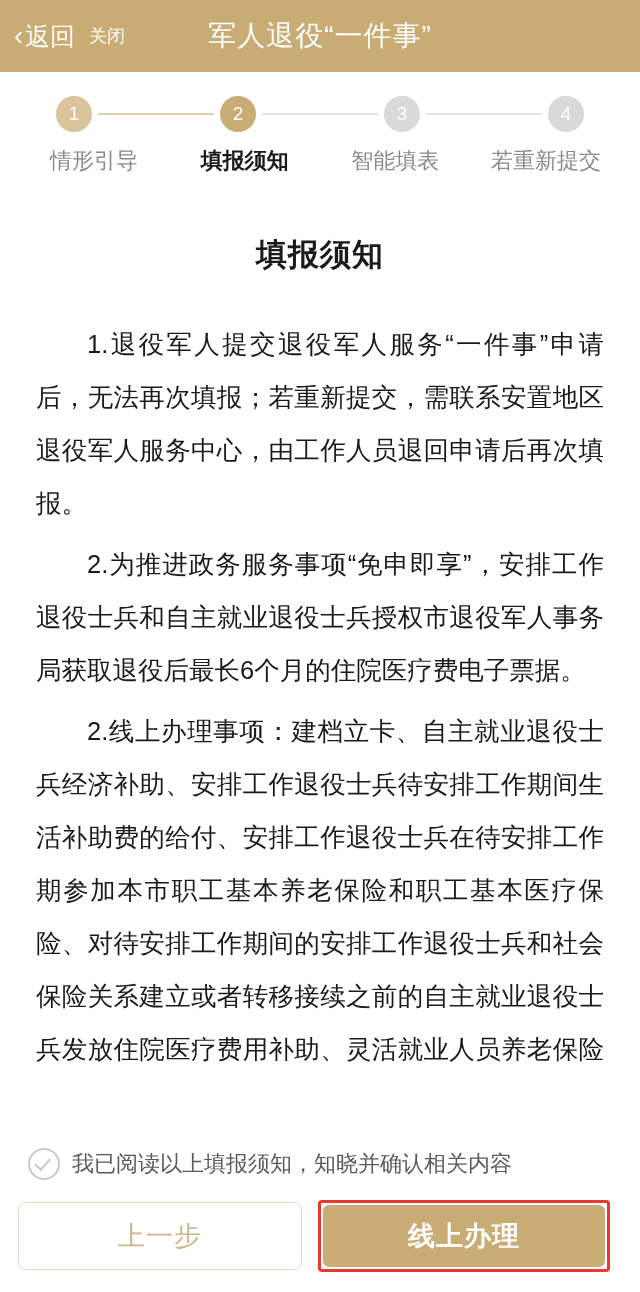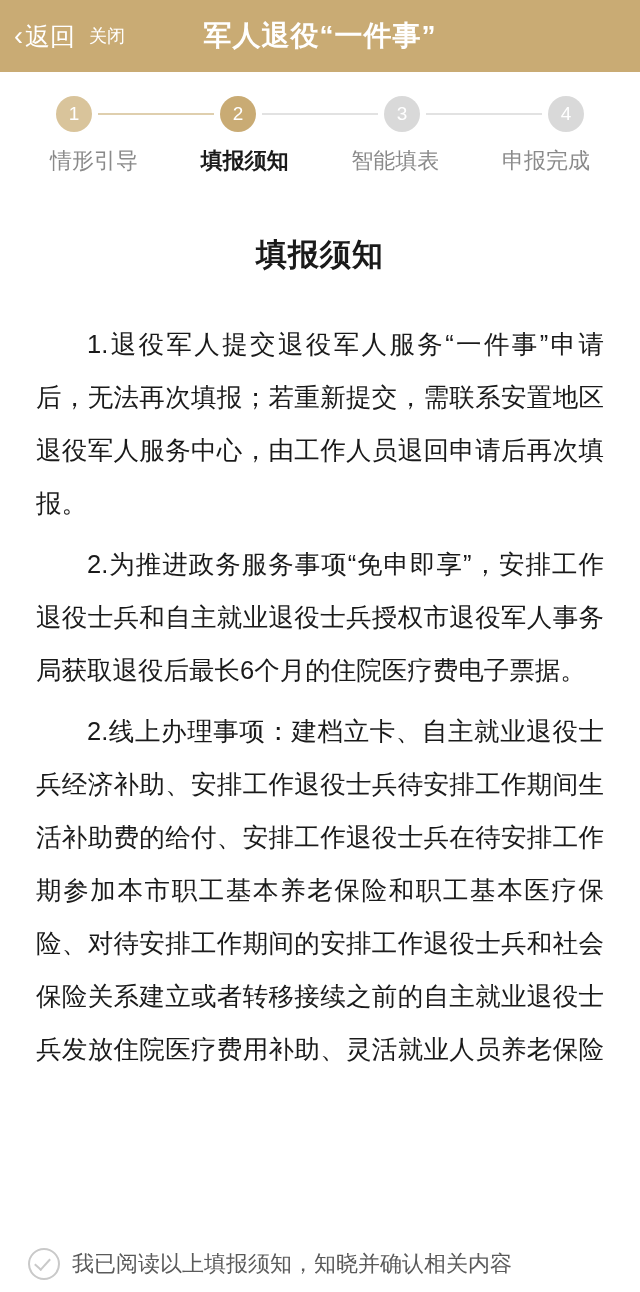--- a/index.html
+++ b/index.html
@@ -47,21 +47,21 @@
   .close-btn {
     font-size: 18px;
     color: #ffffff;
   }
   .header-title {
     position: absolute;
     left: 0;
     right: 0;
     text-align: center;
     font-size: 28px;
-    font-weight: bold;
+    font-weight: normal;
     color: #ffffff;
     letter-spacing: 1px;
   }
 
   
   .stepper {
     padding: 24px 0 6px 0;
     background: #ffffff;
   }
   .steps-row {
@@ -233,29 +233,35 @@
     <div class="step-circle active">2</div>
     <div class="step-line"></div>
     <div class="step-circle">3</div>
     <div class="step-line"></div>
     <div class="step-circle">4</div>
   </div>
   <div class="labels-row">
     <div class="step-label">情形引导</div>
     <div class="step-label active">填报须知</div>
     <div class="step-label">智能填表</div>
-    <div class="step-label">申报完成</div>
+    <div class="step-label">若重新提交</div>
   </div>
 </div>
 
 <div class="content">
   <div class="content-title">填报须知</div>
   <p class="para">1.退役军人提交退役军人服务“一件事”申请后，无法再次填报；若重新提交，需联系安置地区退役军人服务中心，由工作人员退回申请后再次填报。</p>
   <p class="para">2.为推进政务服务事项“免申即享”，安排工作退役士兵和自主就业退役士兵授权市退役军人事务局获取退役后最长6个月的住院医疗费电子票据。</p>
   <p class="para">2.线上办理事项：建档立卡、自主就业退役士兵经济补助、安排工作退役士兵待安排工作期间生活补助费的给付、安排工作退役士兵在待安排工作期参加本市职工基本养老保险和职工基本医疗保险、对待安排工作期间的安排工作退役士兵和社会保险关系建立或者转移接续之前的自主就业退役士兵发放住院医疗费用补助、灵活就业人员养老保险参保登记、军人退役养老保险关系转移接续、社会</p>
 </div>
 
 <div class="footer">
   <div class="agree-row">
     <div class="check-icon"></div>
     <div class="agree-text">我已阅读以上填报须知，知晓并确认相关内容</div>
   </div>
+  <div class="btn-row">
+    <div class="btn btn-prev">上一步</div>
+    <div class="btn-next-wrap">
+      <div class="btn-next">线上办理</div>
+    </div>
+  </div>
 </div>
 
 </body></html>

